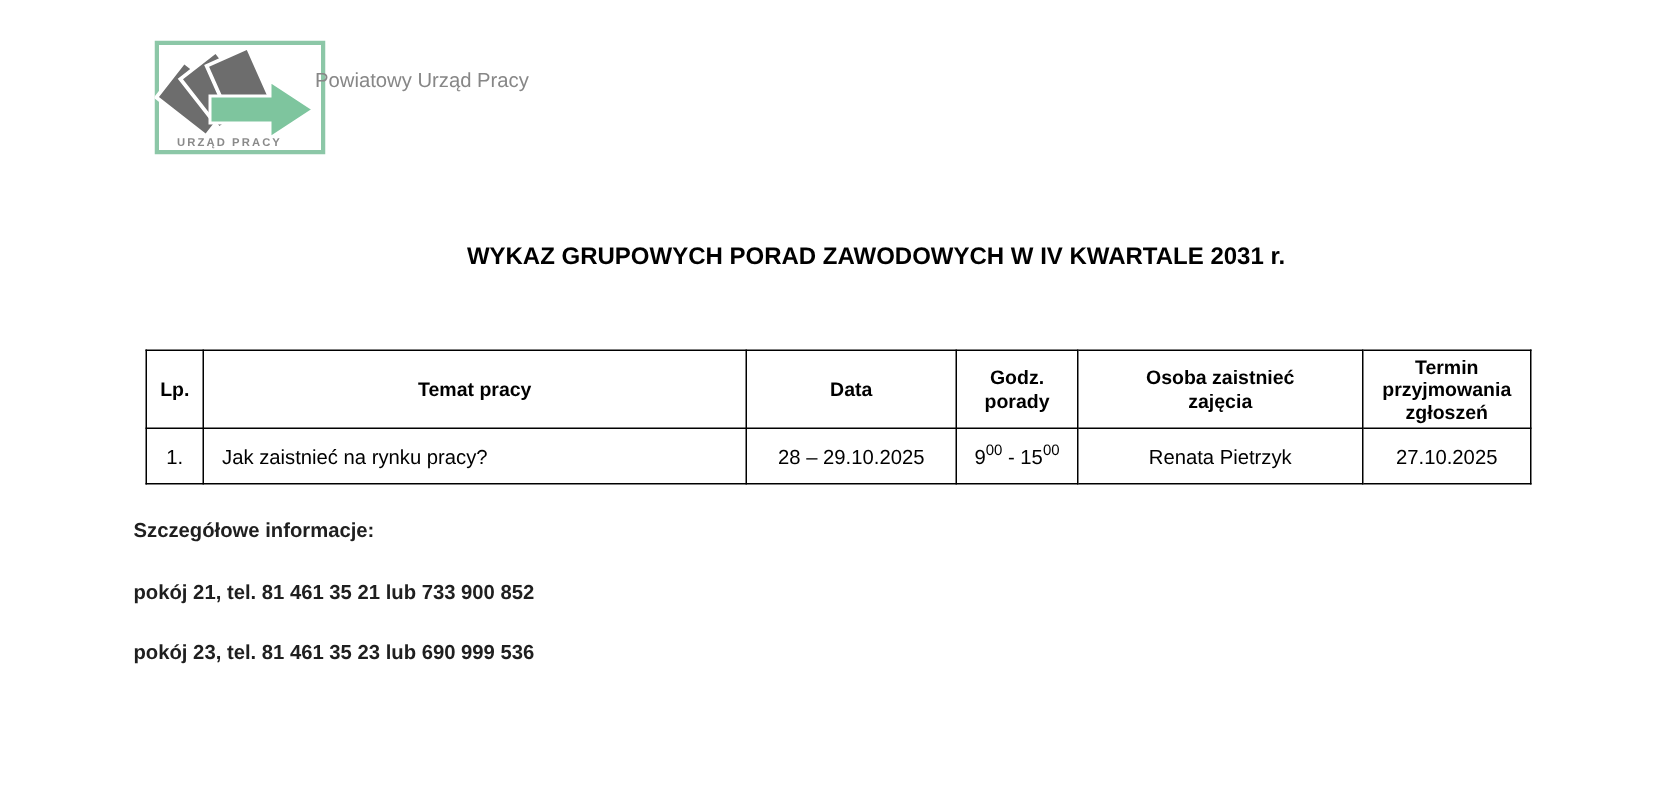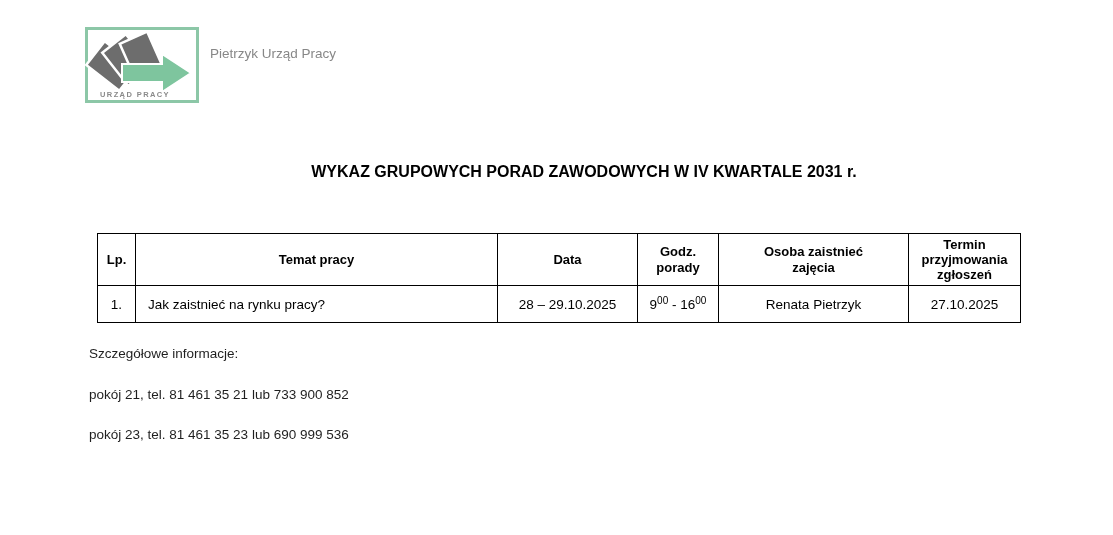--- a/index.html
+++ b/index.html
@@ -10,21 +10,21 @@
   body {
     width: 1113px;
     height: 535px;
     position: relative;
     font-family: "Liberation Sans", sans-serif;
     color: #000;
     overflow: hidden;
   }
   .logo {
     position: absolute;
-    left: 85px;
+    left: 103px;
     top: 27px;
     width: 114px;
     height: 96px;
   }
   .org-name {
     position: absolute;
     left: 210px;
     top: 44px;
     font-size: 13.5px;
     line-height: 19px;
@@ -77,20 +77,21 @@
   sup.hours {
     font-size: 10px;
     vertical-align: super;
     line-height: 0;
   }
   .footer-line {
     position: absolute;
     left: 89px;
     font-size: 13.5px;
     color: #1f1f1f;
+    font-weight: bold;
   }
   .footer-info    { top: 346px; }
   .footer-phone-1 { top: 387px; }
   .footer-phone-2 { top: 427px; }
 </style>
 </head>
 <body>
 
 <div class="logo">
   <svg width="114" height="76" viewBox="0 0 114 76">
@@ -99,21 +100,21 @@
       <rect x="12" y="18" width="30" height="42" transform="rotate(-52 27 39)"></rect>
       <rect x="27" y="12" width="30" height="42" transform="rotate(-38 42 33)"></rect>
       <rect x="42" y="9" width="30" height="42" transform="rotate(-24 57 30)"></rect>
     </g>
     <polygon points="37,37 77,37 77,27 106,46 77,65 77,55 37,55" stroke="#ffffff" stroke-width="2" fill="#7ec59e"></polygon>
     <text x="50" y="70" text-anchor="middle" font-size="7.5" font-weight="bold" letter-spacing="1.4" fill="#8a8a8a">URZĄD PRACY</text>
   </svg>
 </div>
 
 <div class="org-name">
-  <div>Pietrzyk Urząd Pracy</div>
+  <div>Powiatowy Urząd Pracy</div>
 </div>
 
 <div class="doc-title">WYKAZ GRUPOWYCH PORAD ZAWODOWYCH W IV KWARTALE 2031 r.</div>
 
 <table class="schedule-table">
   <colgroup>
     <col style="width:38px">
     <col style="width:362px">
     <col style="width:140px">
     <col style="width:81px">
@@ -132,21 +133,21 @@
       <th>Termin
 przyjmowania
 zgłoszeń</th>
     </tr>
   </thead>
   <tbody>
     <tr>
       <td>1.</td>
       <td class="cell-temat">Jak zaistnieć na rynku pracy?</td>
       <td>28 – 29.10.2025</td>
-      <td><span>9</span><sup class="hours">00</sup><span> - </span><span>16</span><sup class="hours">00</sup></td>
+      <td><span>9</span><sup class="hours">00</sup><span> - </span><span>15</span><sup class="hours">00</sup></td>
       <td>Renata Pietrzyk</td>
       <td>27.10.2025</td>
     </tr>
   </tbody>
 </table>
 
 <div class="footer-line footer-info">Szczegółowe informacje:</div>
 <div class="footer-line footer-phone-1">pokój 21, tel. 81 461 35 21 lub 733 900 852</div>
 <div class="footer-line footer-phone-2">pokój 23, tel. 81 461 35 23 lub 690 999 536</div>
 

